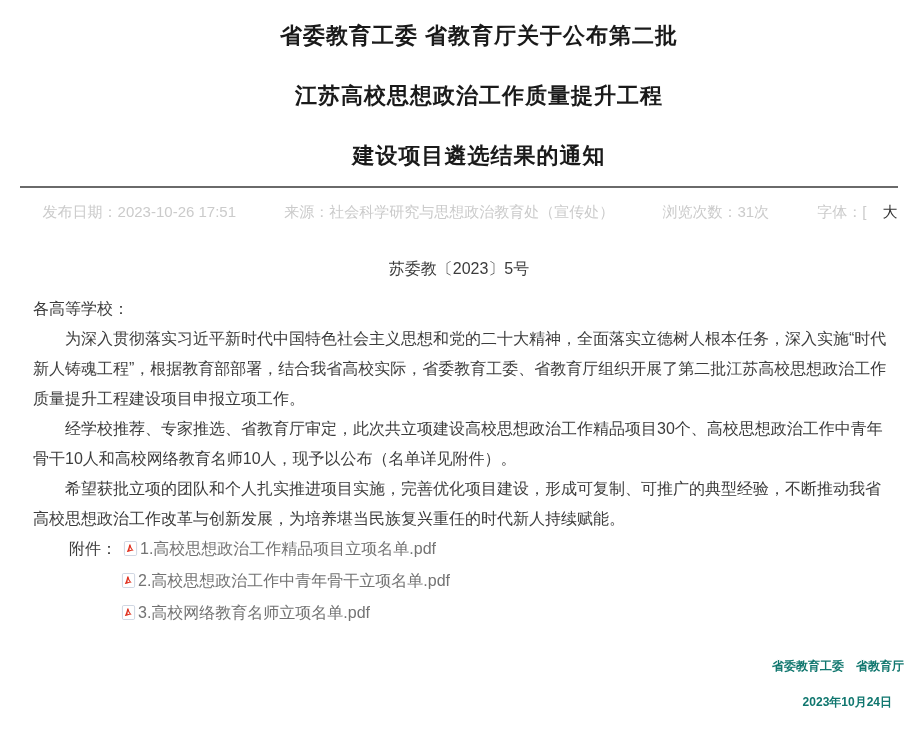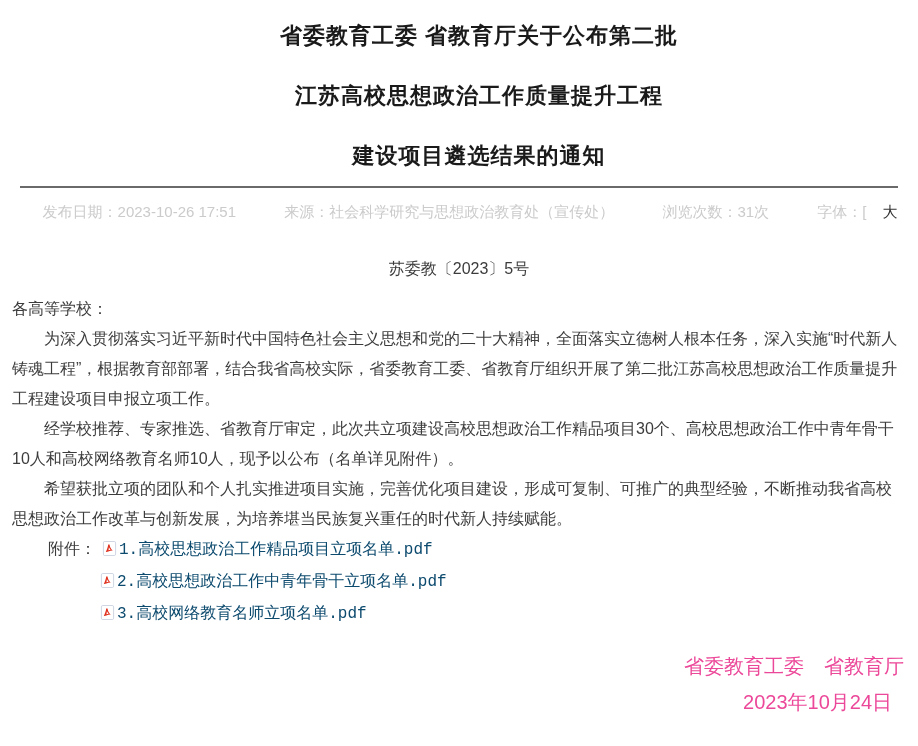--- a/index.html
+++ b/index.html
@@ -37,48 +37,49 @@
   .meta-item.tight-right { margin-right: 16px; }
   .font-ctrl { color: #333333; cursor: pointer; }
   .doc-number {
     text-align: center;
     margin-top: 30px;
     font-size: 16px;
     line-height: 30px;
     color: #3c3c3c;
   }
   .body-text {
-    padding: 0 12px;
+    padding: 0 22px;
     font-size: 16px;
     line-height: 30px;
     color: #3c3c3c;
+    margin-left: 11px;
   }
   .salutation { margin-top: 10px; }
   .para { margin: 0; text-indent: 2em; }
   .attach-row { white-space: nowrap; }
   .attach-row-first { padding-left: 36px; }
   .attach-row-cont { padding-left: 88px; }
   .attach-label { margin-right: 6px; text-align: right; }
   .attach-link {
-    color: #0c4a6e;
+    color: #737373;
     text-decoration: none;
     cursor: pointer;
-    font-family: Liberation Mono, monospace;
   }
   .pdf-icon {
     display: inline-block;
     vertical-align: -2px;
     margin-right: 2px;
   }
   .signature {
     margin-top: 18px;
     text-align: right;
-    font-size: 20px;
+    font-size: 12px;
     line-height: 36px;
-    color: #ec4899;
+    color: #0f766e;
+    font-weight: bold;
   }
   .sig-org { padding-right: 14px; }
   .sig-date { padding-right: 26px; }
 </style>
 </head>
 <body>
 
 <div class="title-block">
   <h1 class="title-line">省委教育工委 省教育厅关于公布第二批</h1>
   <h1 class="title-line">江苏高校思想政治工作质量提升工程</h1>

